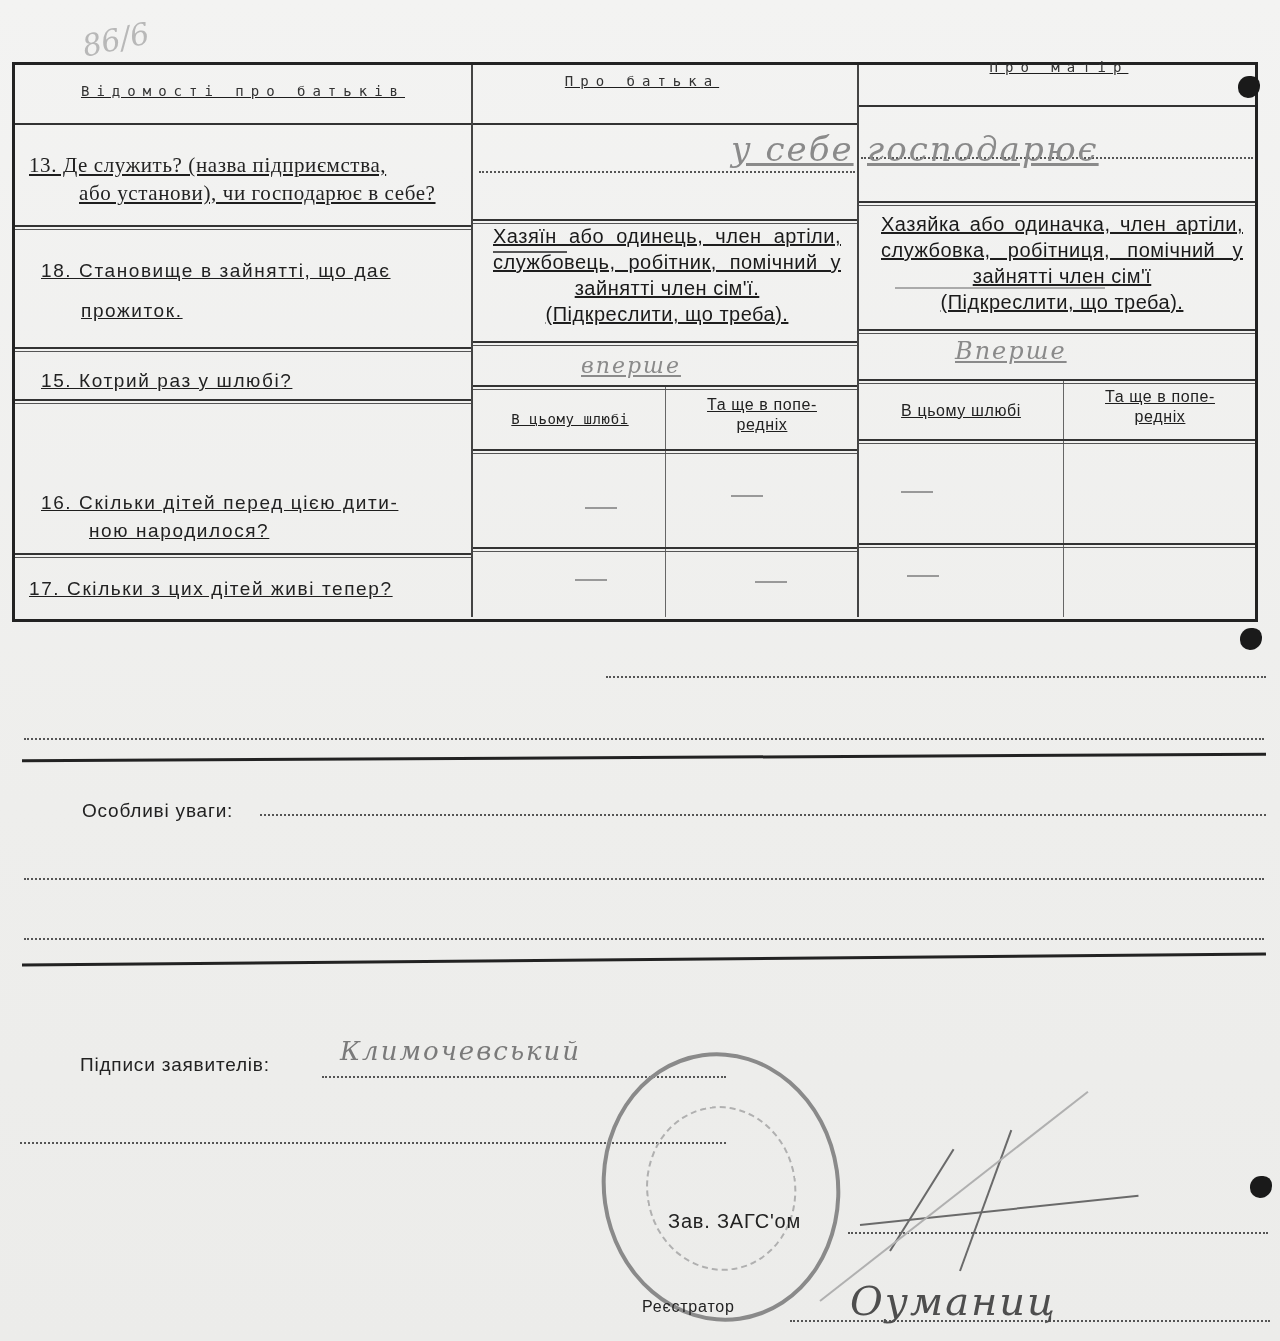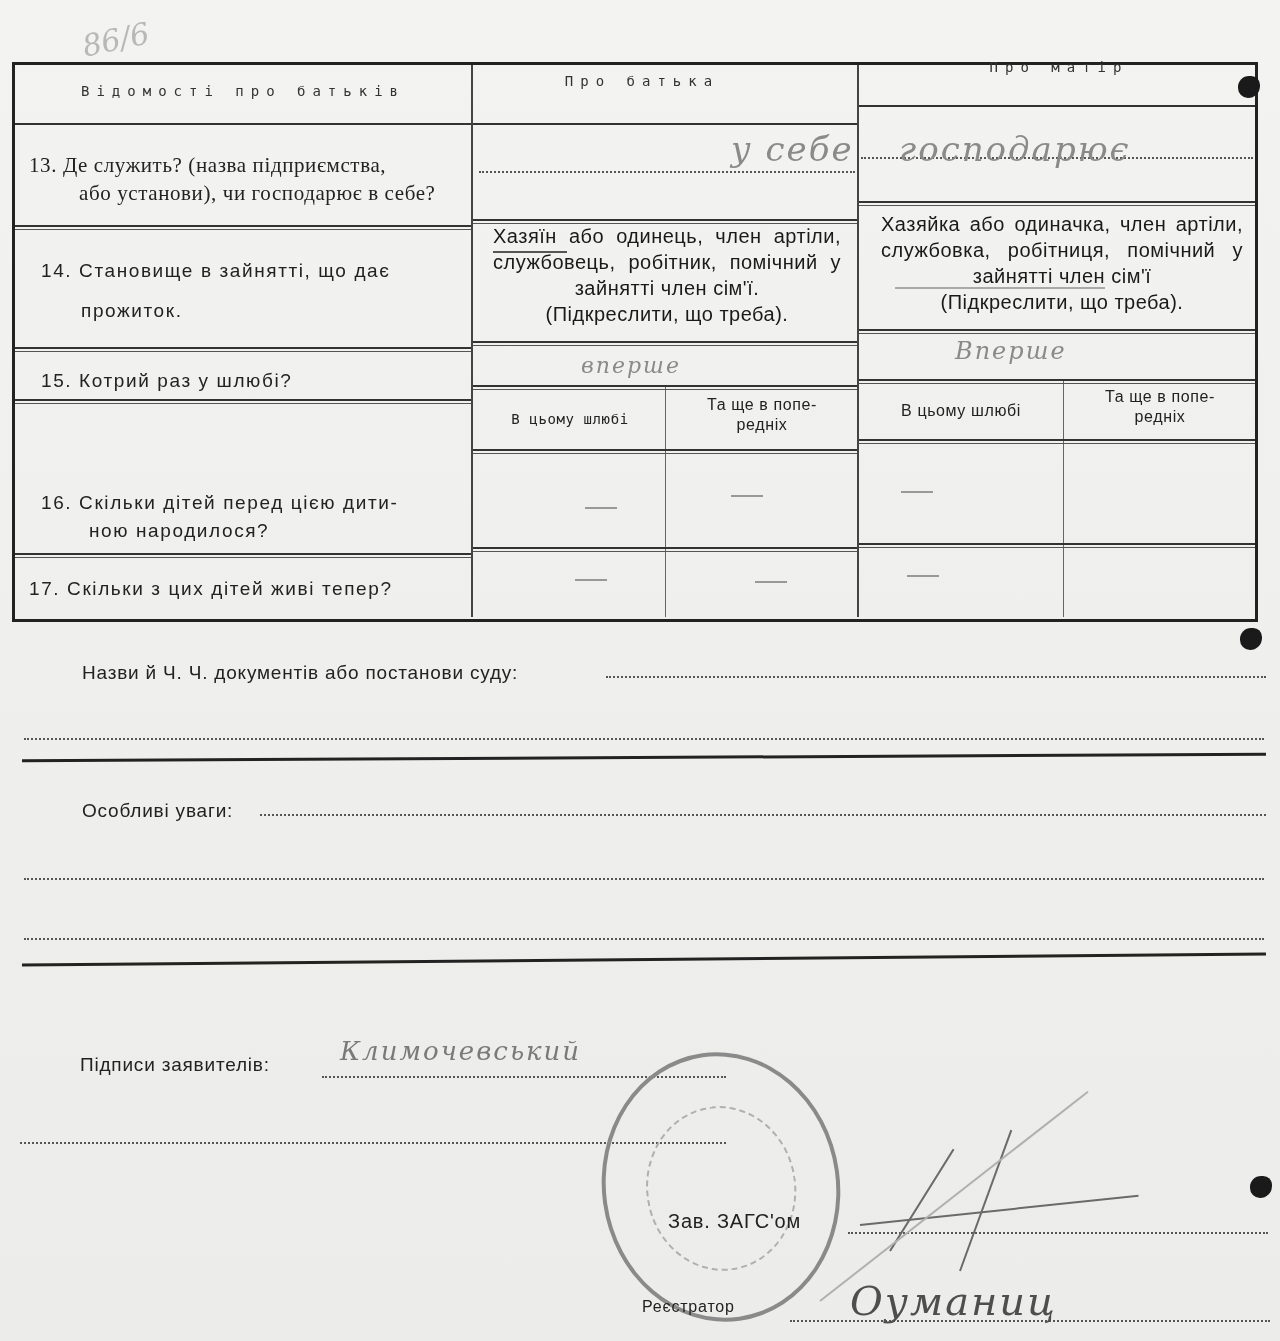--- a/index.html
+++ b/index.html
@@ -16,21 +16,21 @@
     font-family: "DejaVu Serif", serif; font-style: italic;
     font-size: 30px; color: #b8b8b8; transform: rotate(-12deg);
   }
 
   
   .form-table {
     position: absolute; left: 12px; top: 62px; width: 1246px; height: 560px;
     border-left: 3px solid #222; border-right: 3px solid #222;
     border-top: 3px solid #222; border-bottom: 3px solid #222;
   }
-  .cell { position: absolute; }
+  .cell { position: absolute; text-decoration: underline; }
   .vline { position: absolute; width: 2px; background: #444; }
   .vline.thin { width: 1px; background: #666; }
   .hline { position: absolute; height: 2px; background: #333; }
   .hline.double { height: 5px; background: transparent; border-top: 2px solid #333; border-bottom: 1px solid #555; }
   .dotted { position: absolute; height: 0; border-top: 2px dotted #555; }
 
   .hdr-spaced {
     font-family: "DejaVu Sans Mono", monospace; font-size: 14px; letter-spacing: 7px;
     color: #333; text-align: center; width: 100%;
   }
@@ -103,27 +103,27 @@
     <div class="hline" style="left:458px; top:58px; width:384px;"></div>
     <div class="hline" style="left:844px; top:40px; width:396px;"></div>
 
     <div class="cell" style="left:14px; top:86px; width:440px;">
       <div class="q-text">13. Де служить? (назва підприємства,</div>
       <div class="q-text" style="padding-left:50px;">або установи), чи господарює в себе?</div>
     </div>
     <div class="dotted" style="left:464px; top:106px; width:376px;"></div>
     <div class="dotted" style="left:846px; top:92px; width:392px;"></div>
     <div class="cell hand" style="left:716px; top:64px;">у себе</div>
-    <div class="cell hand" style="left:884px; top:64px;">господарює</div>
+    <div class="cell hand" style="left:852px; top:64px;">господарює</div>
     <div class="hline double" style="left:0; top:160px; width:456px;"></div>
     <div class="hline double" style="left:458px; top:154px; width:384px;"></div>
     <div class="hline double" style="left:844px; top:136px; width:396px;"></div>
 
     <div class="cell" style="left:26px; top:192px; width:420px;">
-      <div class="q-text sans">14. Становище в зайнятті, що дає</div>
+      <div class="q-text sans">18. Становище в зайнятті, що дає</div>
       <div class="q-text sans" style="padding-left:40px; margin-top:12px;">прожиток.</div>
     </div>
     <div class="cell" style="left:478px; top:158px; width:348px;">
       <div class="opt-text">Хазяїн або одинець, член артіли, службовець, робітник, помічний у зайнятті член сім'ї.</div>
       <div class="opt-text">(Підкреслити, що треба).</div>
     </div>
     <div class="cell underline-ink" style="left:478px; top:186px; width:74px; height:0;"></div>
     <div class="cell" style="left:866px; top:146px; width:362px;">
       <div class="opt-text">Хазяйка або одиначка, член артіли, службовка, робітниця, помічний у зайнятті член сім'ї</div>
       <div class="opt-text">(Підкреслити, що треба).</div>
@@ -171,21 +171,20 @@
     <div class="hline double" style="left:844px; top:478px; width:396px;"></div>
 
     <div class="cell" style="left:14px; top:510px; width:440px;">
       <div class="q-text sans">17. Скільки з цих дітей живі тепер?</div>
     </div>
     <div class="dash" style="left:560px; top:514px;"></div>
     <div class="dash" style="left:740px; top:516px;"></div>
     <div class="dash" style="left:892px; top:510px;"></div>
   </div>
 
-  <div class="label" style="left:82px; top:662px;">Назви й Ч. Ч. документів або постанови суду:</div>
   <div class="dotted" style="left:606px; top:676px; width:660px;"></div>
   <div class="dotted" style="left:24px; top:738px; width:1240px;"></div>
   <div class="rule-solid" style="left:22px; top:756px; width:1244px; transform:rotate(-0.3deg);"></div>
 
   <div class="label" style="left:82px; top:800px;">Особливі уваги:</div>
   <div class="dotted" style="left:260px; top:814px; width:1006px;"></div>
   <div class="dotted" style="left:24px; top:878px; width:1240px;"></div>
   <div class="dotted" style="left:24px; top:938px; width:1240px;"></div>
   <div class="rule-solid" style="left:22px; top:958px; width:1244px; transform:rotate(-0.5deg);"></div>
 

